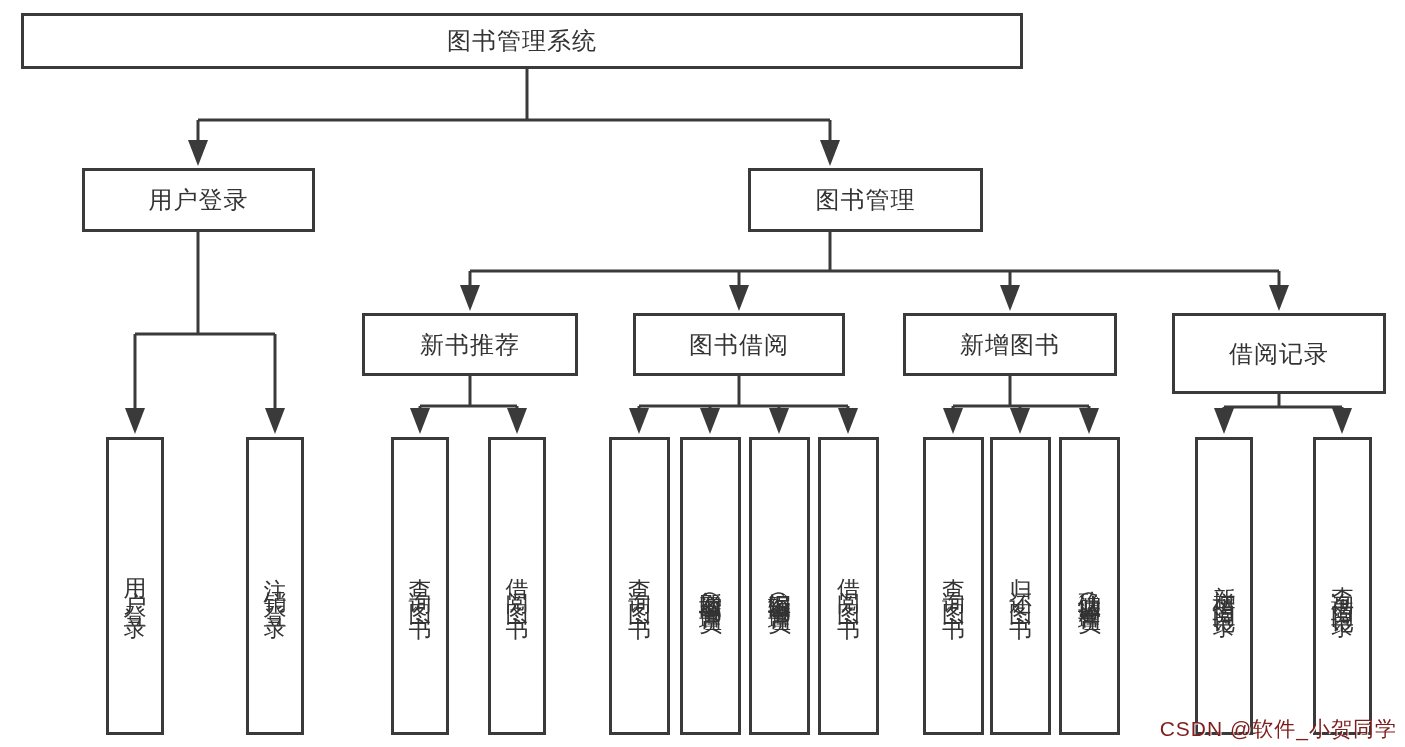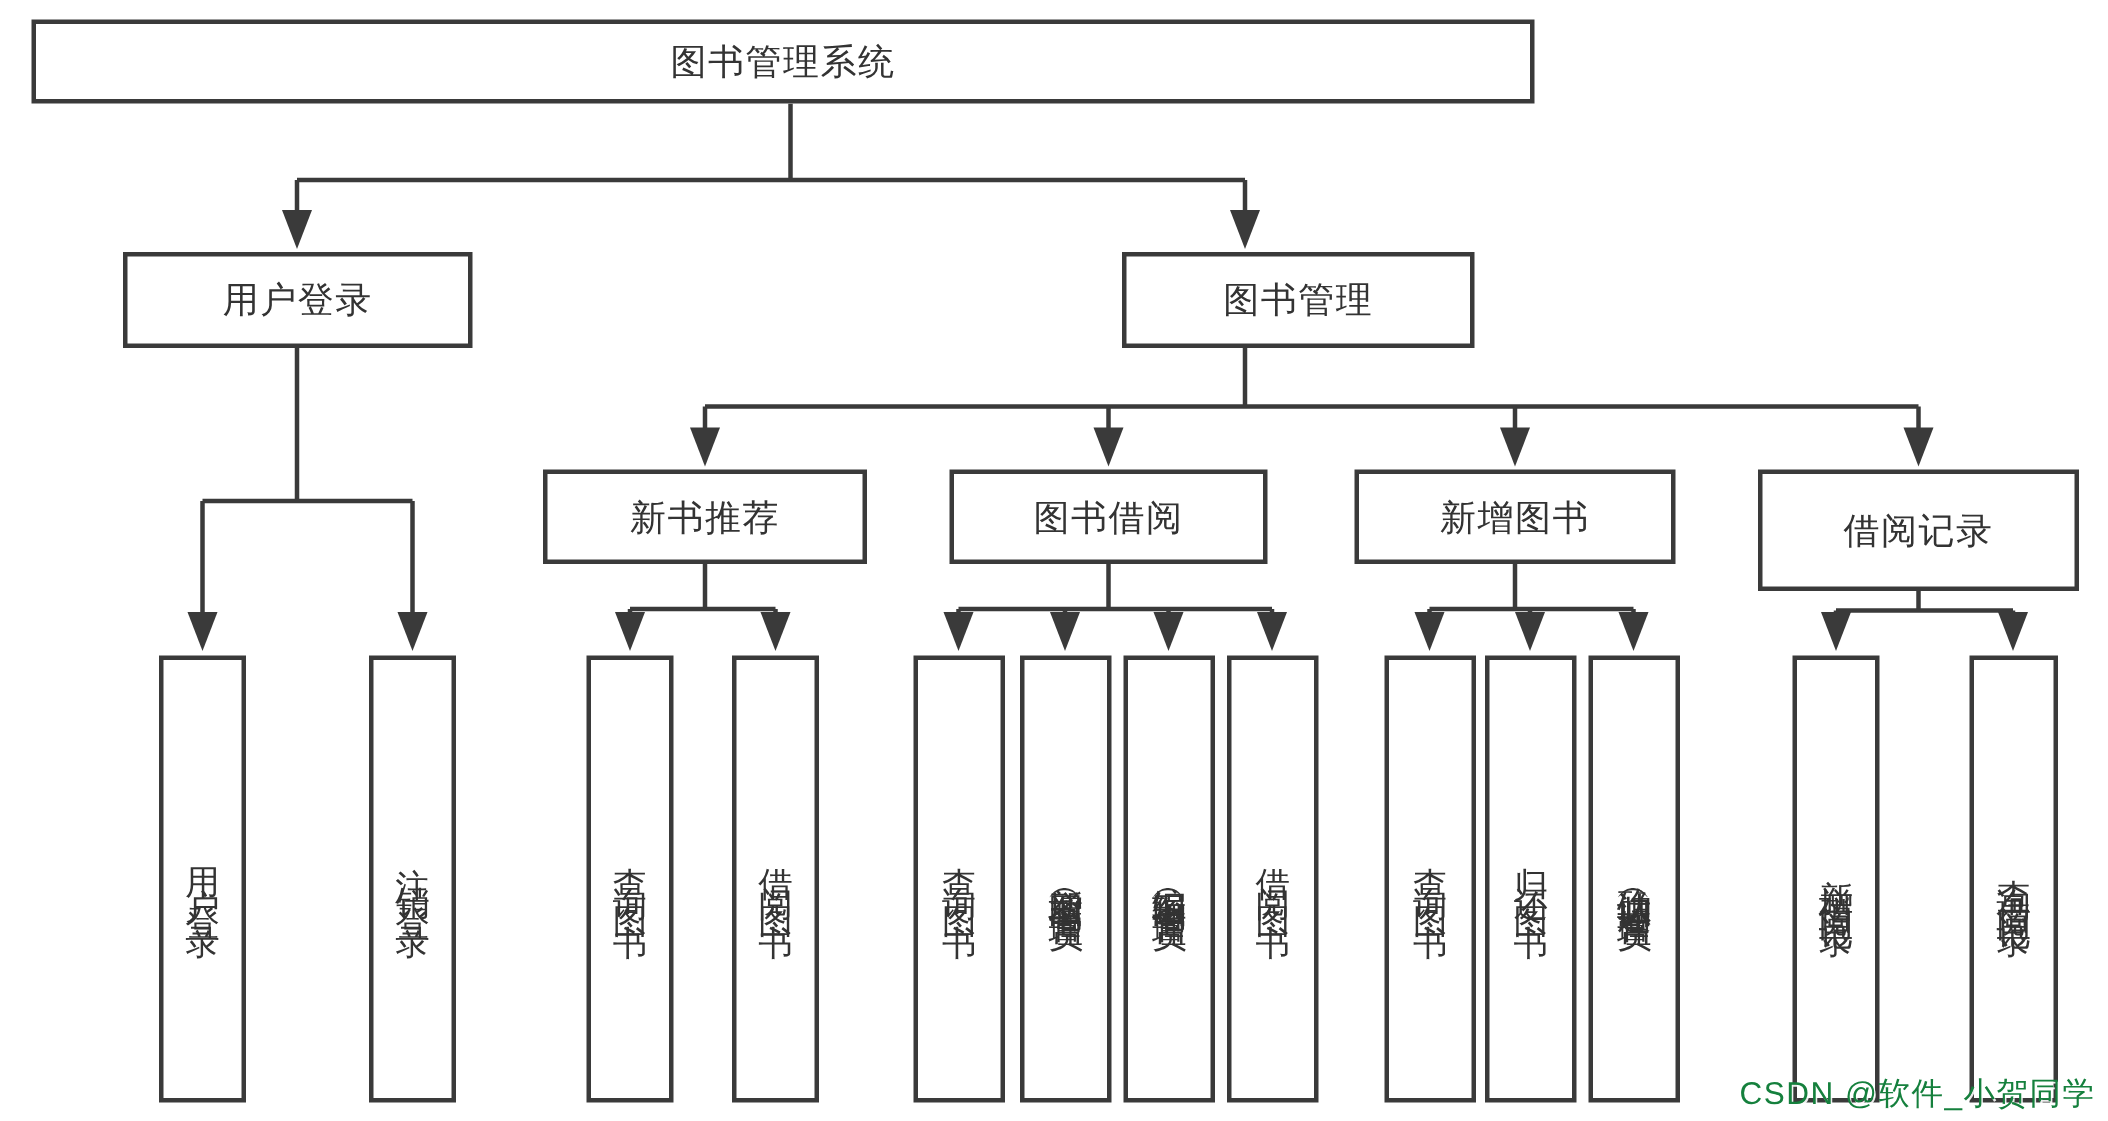--- a/index.html
+++ b/index.html
@@ -34,21 +34,21 @@
   .ls4 .v { letter-spacing: 13px; }
   .ls6 .v { letter-spacing: 6px; }
   .ls9 .v { letter-spacing: 3px; }
   .watermark {
     position: absolute;
     right: 8px;
     bottom: 4px;
     z-index: 2;
     font-size: 21px;
     letter-spacing: 1px;
-    color: #15803d;
+    color: #7f1d1d;
     text-shadow: 1px 1px 0 rgba(255,255,255,0.9);
   }
 </style>
 </head>
 <body>
 
 <div class="stage">
 
   <svg class="wires" width="1405" height="747" viewBox="0 0 1405 747" fill="none" stroke="#3a3a3a" stroke-width="3">
 

